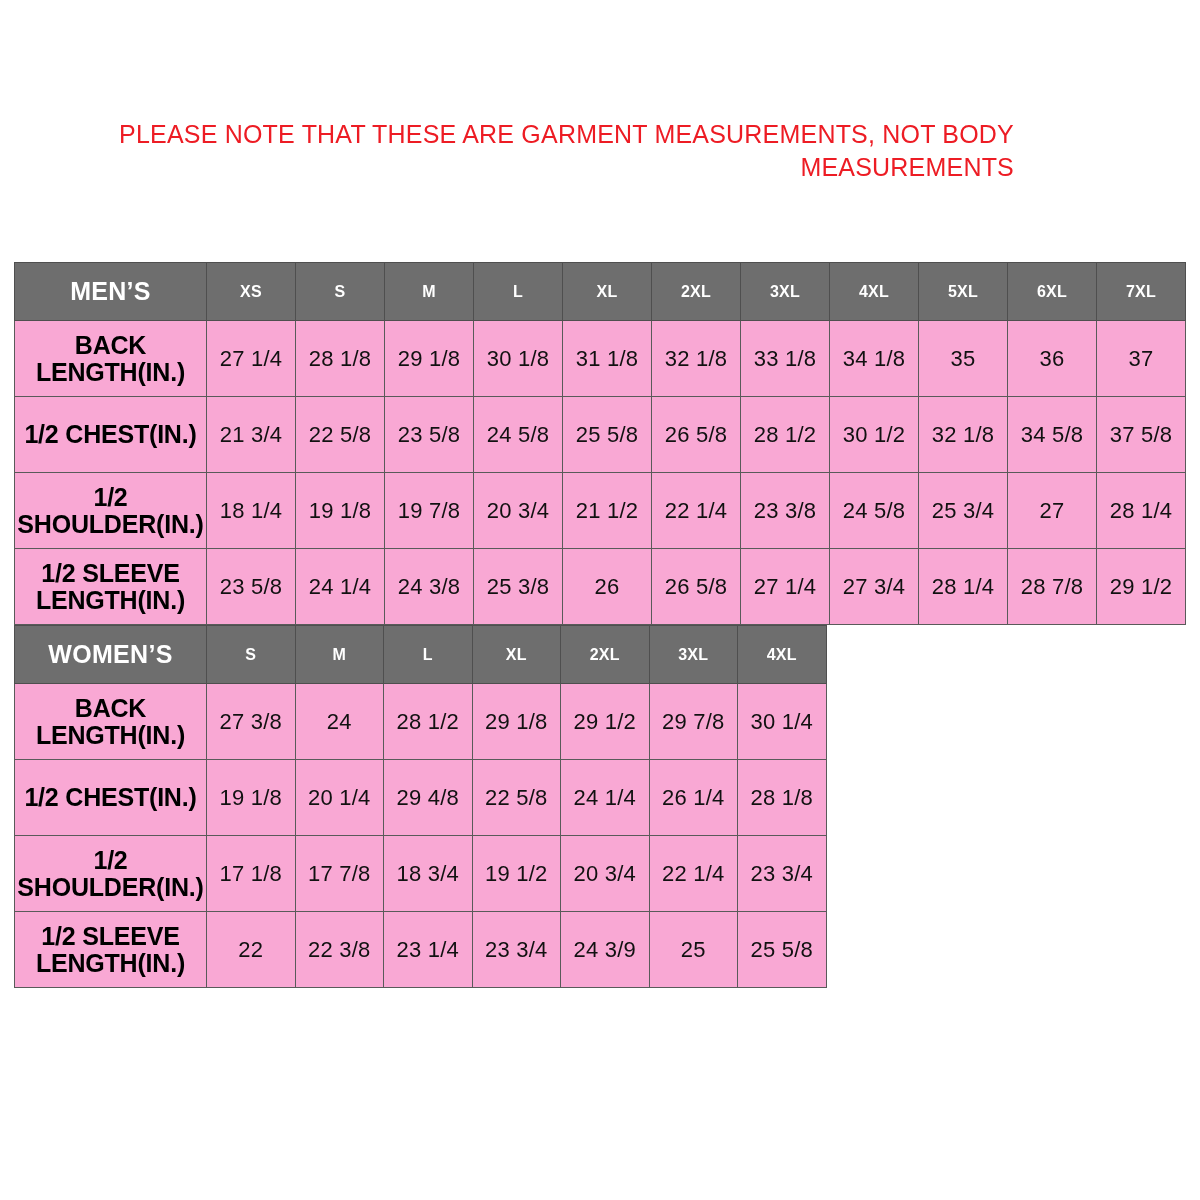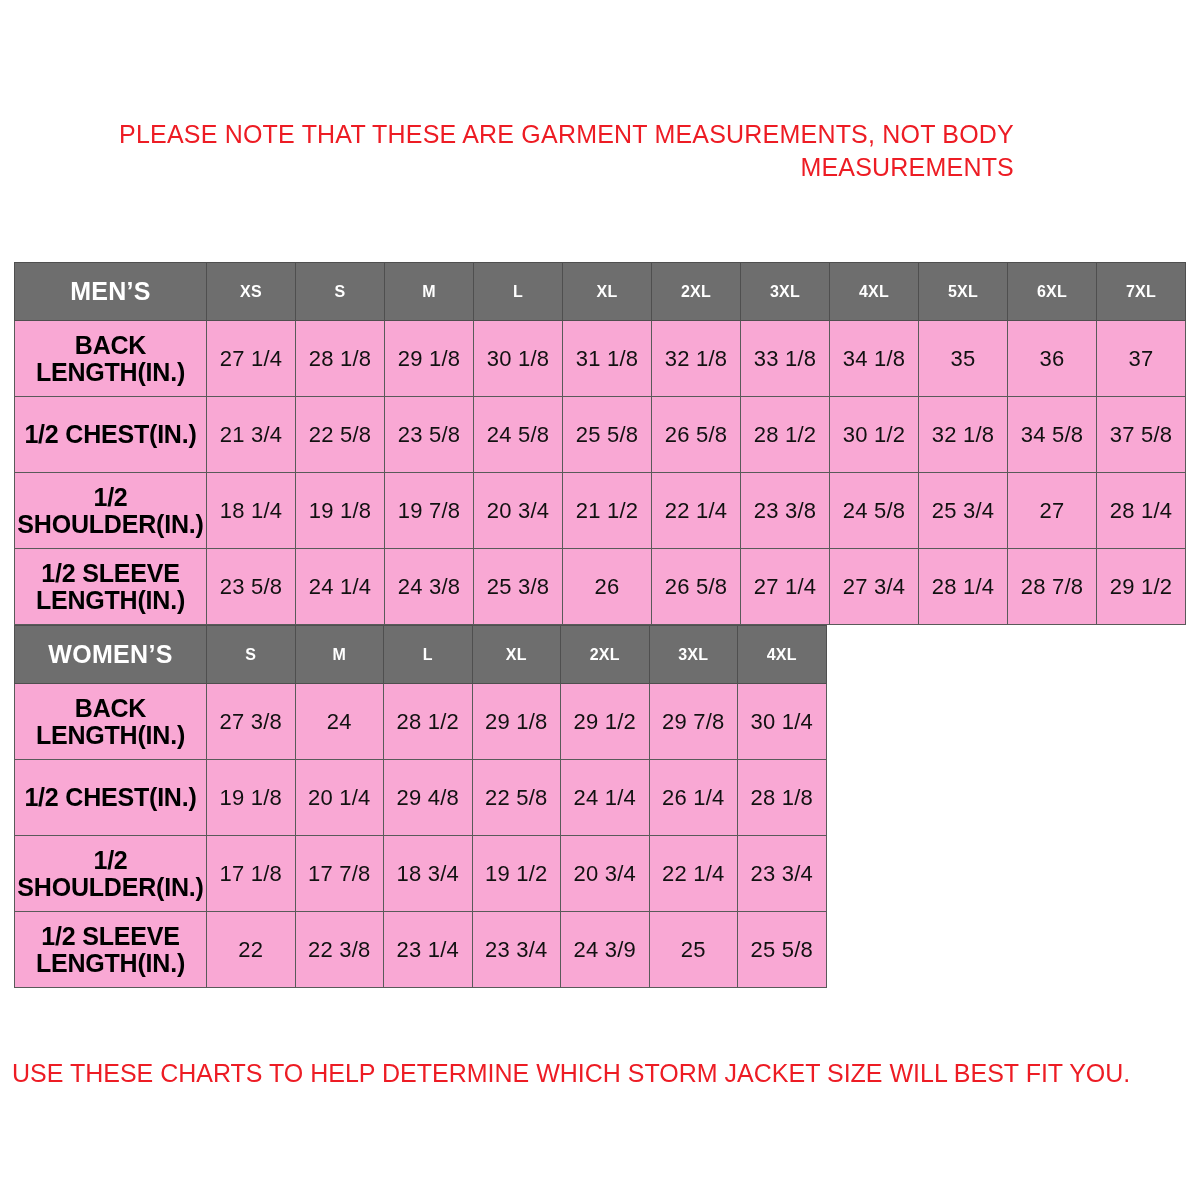--- a/index.html
+++ b/index.html
@@ -290,15 +290,14 @@
         <td class="val">22  3/8</td>
         <td class="val">23  1/4</td>
         <td class="val">23  3/4</td>
         <td class="val">24  3/9</td>
         <td class="val">25</td>
         <td class="val">25  5/8</td>
       </tr>
     </tbody>
   </table>
 
-  <div class="footer-note">USE THESE CHARTS TO HELP DETERMINE WHICH STORM JACKET  SIZE WILL BEST FIT YOU.</div>
 
 </div>
 
 </body></html>

